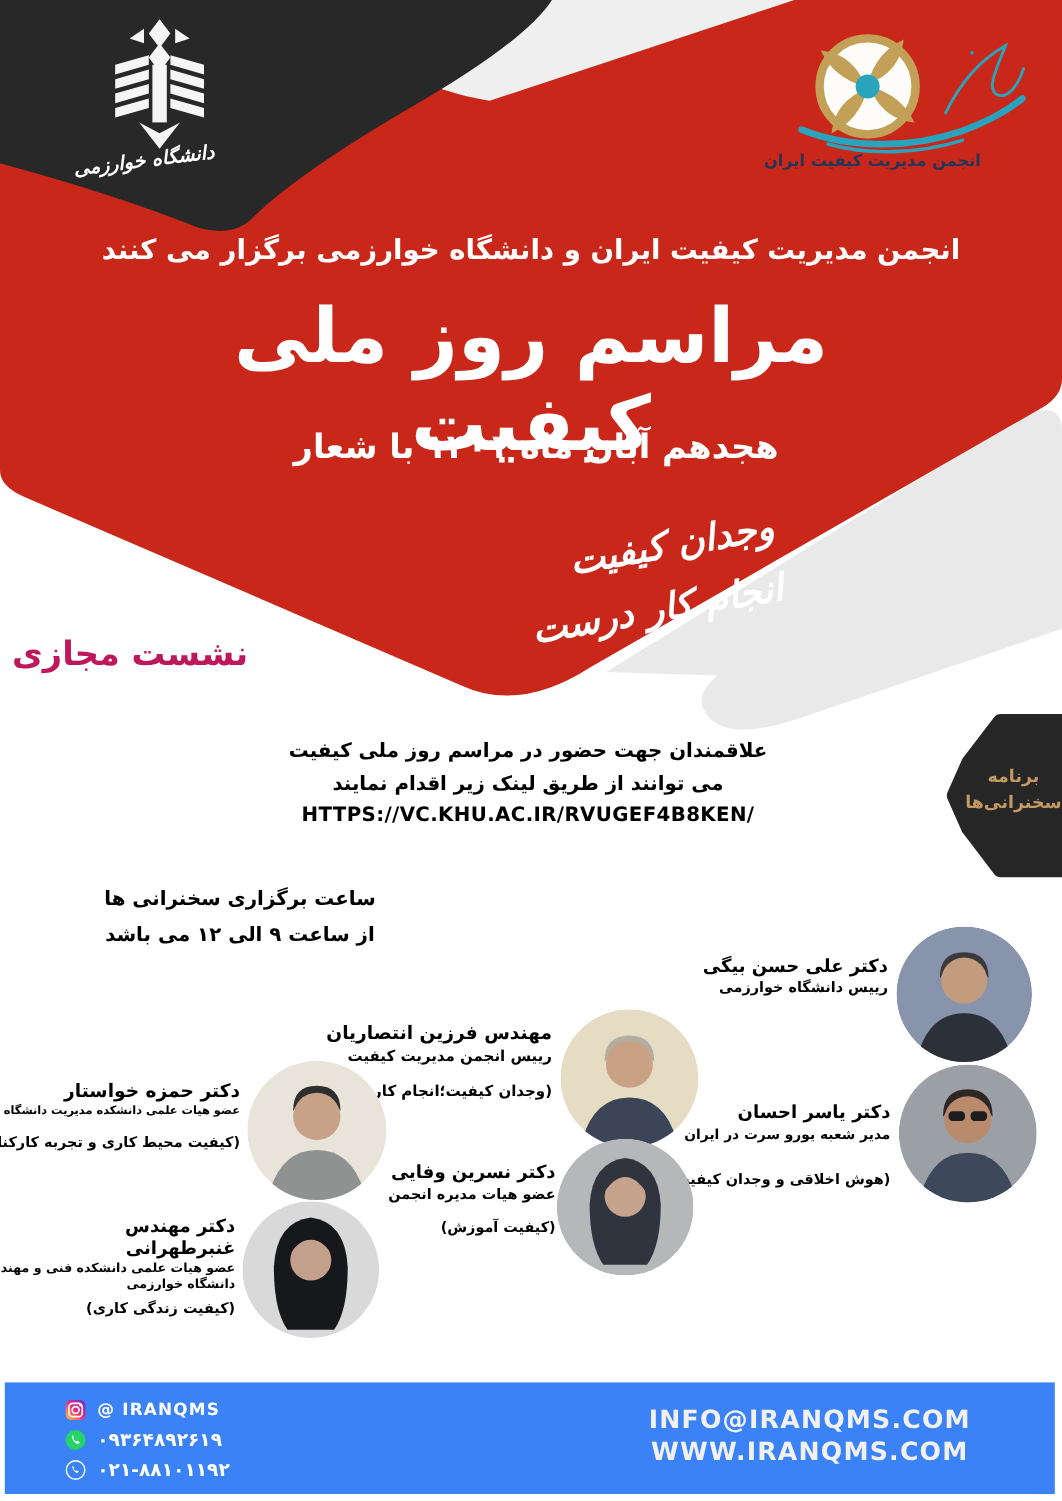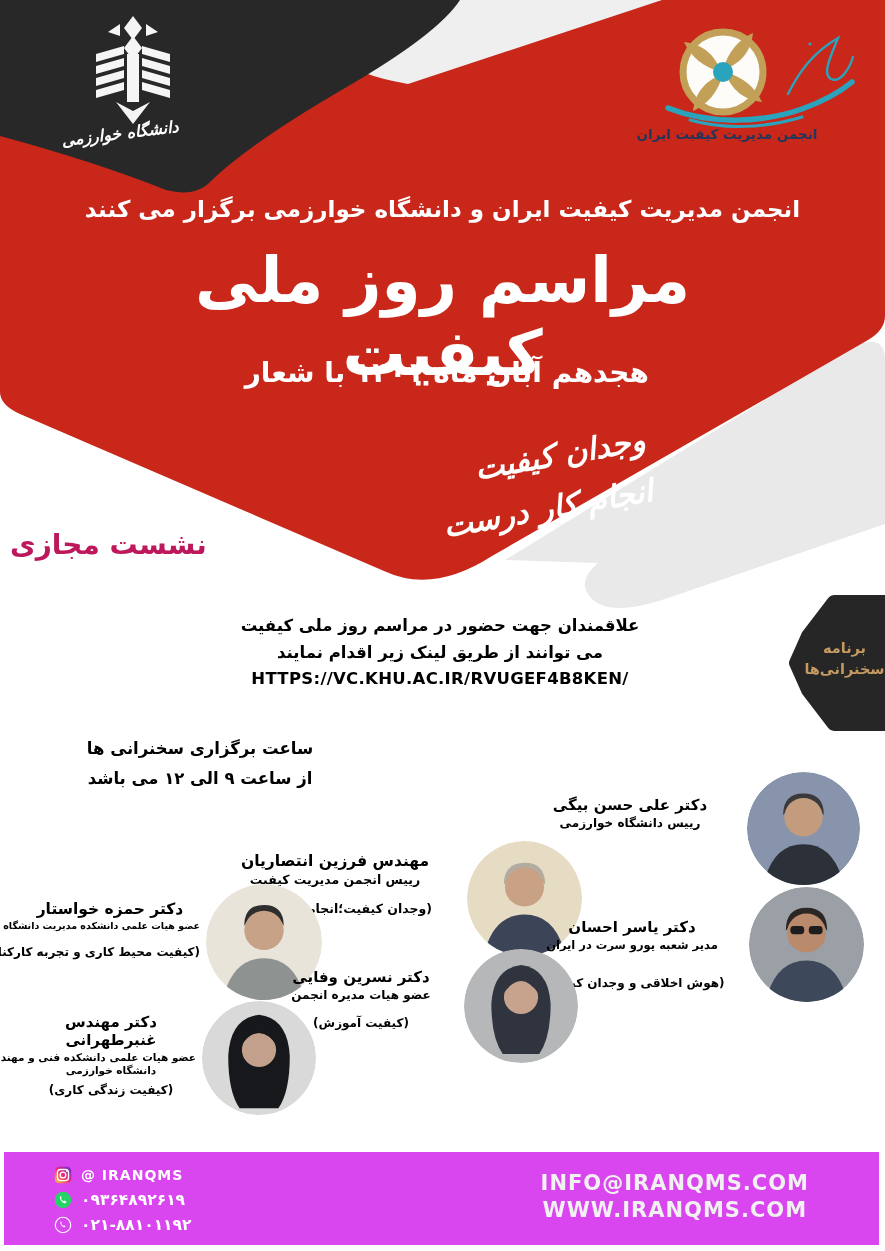--- a/index.html
+++ b/index.html
@@ -42,36 +42,36 @@
   .ray{color:#d42417;border:2px solid #d42417;padding:0 5px 2px 5px;margin:0 4px;display:inline-block;}
   .part .row2{font-size:16.5px;font-weight:bold;margin-top:17px;}
   .part .row3{font-size:16.5px;font-weight:bold;margin-top:11px;}
 
   
   .badge-text{left:804px;top:638px;width:81px;text-align:center;color:#c49a62;
               font-size:14.5px;font-weight:bold;line-height:21px;direction:rtl;}
 
   
   .photo{position:absolute;border-radius:50%;overflow:hidden;}
-  .sp-text{position:absolute;text-align:center;direction:rtl;color:#000;}
+  .sp-text{position:absolute;text-align:right;direction:rtl;color:#000;}
   .sp-text .nm{font-size:15px;font-weight:bold;}
   .sp-text .rl{font-size:12px;font-weight:bold;margin-top:2px;}
   .sp-text .tp{font-size:12px;font-weight:bold;}
   .nowrap{white-space:nowrap;}
 
   
   .av0 .bgc{fill:#8794ab;} .av0 .head{fill:#c39b7d;} .av0 .body{fill:#2c3038;} .av0 .hair{fill:#3a3a3c;}
   .av1 .bgc{fill:#e6dcc4;} .av1 .head{fill:#c9a184;} .av1 .body{fill:#3c4458;} .av1 .hair{fill:#b3aca0;}
   .av2 .bgc{fill:#e9e4d9;} .av2 .head{fill:#c7a287;} .av2 .body{fill:#8e9290;} .av2 .hair{fill:#2f2e2e;}
   .av3 .bgc{fill:#9aa0a5;} .av3 .head{fill:#b98a6c;} .av3 .body{fill:#3e485b;} .av3 .hair{fill:#2c2624;}
   .av4 .bgc{fill:#b5b7b9;} .av4 .head{fill:#c7a38d;} .av4 .scarf{fill:#30343f;}
   .av5 .bgc{fill:#d9d9d9;} .av5 .head{fill:#c2a08c;} .av5 .scarf{fill:#17181c;}
 
   
-  .footer{left:4px;top:1152px;width:875px;height:93px;background:#d946ef;}
+  .footer{left:4px;top:1152px;width:875px;height:93px;background:#3b82f6;}
   .f-left{position:absolute;left:50px;top:10px;}
   .f-row{display:flex;align-items:center;height:25px;direction:ltr;}
   .f-row .txt{color:#fff;font-weight:bold;font-size:14px;letter-spacing:1px;margin-left:9px;}
   .f-row .num{font-size:15.5px;letter-spacing:.5px;}
   .f-right{position:absolute;right:70px;top:18px;text-align:center;color:#f1f1f1;
            font-size:21px;font-weight:bold;letter-spacing:1px;line-height:27px;}
 </style>
 </head>
 <body>
 
@@ -218,21 +218,21 @@
   </div>
 
   <div class="photo av4" style="left:464px;top:949px;width:114px;height:114px;">
     <svg width="114" height="114" viewBox="0 0 100 100">
         <circle class="bgc" cx="50" cy="50" r="50"></circle>
       <path class="scarf" d="M50,14 Q26,17 24,48 Q24,78 34,92 L66,92 Q76,78 76,48 Q74,17 50,14 Z"></path>
       <circle class="head" cx="50" cy="42" r="15"></circle>
       <path class="scarf" d="M50,20 Q36,22 34,40 Q42,28 50,28 Q58,28 66,40 Q64,22 50,20 Z"></path>
       </svg>
   </div>
-  <div class="sp-text" style="right:404px;top:968px;width:240px;">
+  <div class="sp-text" style="right:422px;top:968px;width:240px;">
     <div class="nm">دکتر نسرین وفایی</div>
     <div class="rl">عضو هیات مدیره انجمن</div>
     <div class="tp" style="margin-top:14px;">(کیفیت آموزش)</div>
   </div>
 
   <div class="photo av5" style="left:202px;top:1001px;width:114px;height:114px;">
     <svg width="114" height="114" viewBox="0 0 100 100">
         <circle class="bgc" cx="50" cy="50" r="50"></circle>
       <path class="scarf" d="M50,12 Q25,15 23,48 Q23,80 33,94 L67,94 Q77,80 77,48 Q75,15 50,12 Z"></path>
       <circle class="head" cx="50" cy="43" r="15"></circle>

